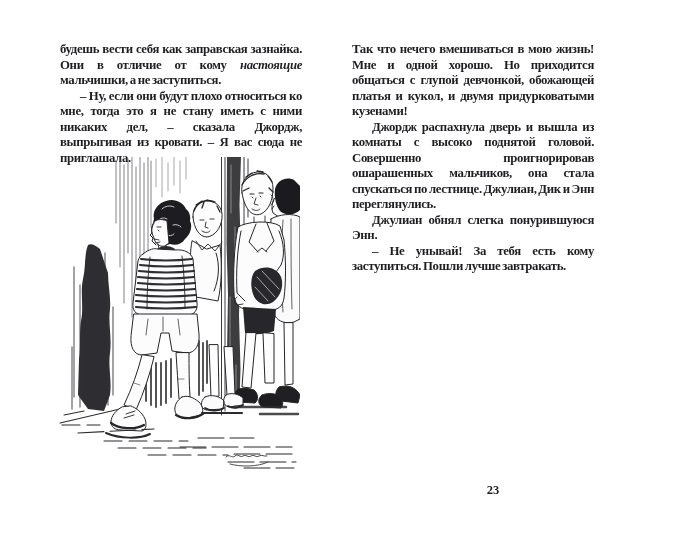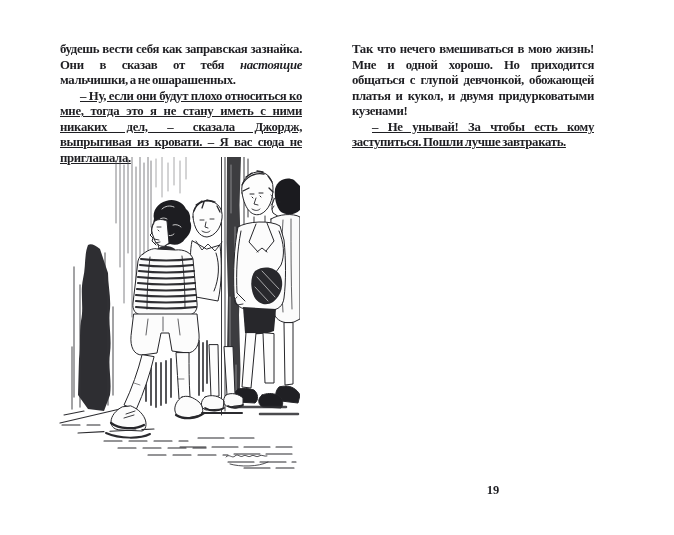--- a/index.html
+++ b/index.html
@@ -10,38 +10,38 @@
   }
   .text-col{
     position:absolute;top:42px;width:242px;color:#1f1f23;
   }
   .text-col p{
     margin:0;text-align:justify;
     font-size:12.8px;line-height:15.5px;font-weight:600;
     letter-spacing:-0.35px;word-spacing:-1px;
     hyphens:auto;-webkit-hyphens:auto;
   }
-  .text-col p.indent{text-indent:20px;text-decoration:underline;}
+  .text-col p.indent{text-indent:20px;}
   .text-col em{font-style:italic;}
   #left-col{left:60px;}
   #right-col{left:352px;}
   #illustration{
     position:absolute;left:58px;top:157px;width:242px;height:318px;
   }
   #illustration svg{display:block;width:100%;height:100%;}
   #page-num{
     position:absolute;left:372px;top:483px;width:242px;
     text-align:center;font-size:12.5px;font-weight:600;color:#1f1f23;
   }
 </style>
 </head>
 <body>
 
 <div id="left-col" class="text-col">
-    <p><span>будешь вести себя как заправская зазнайка. Они в сказав от тебя </span><em>настоящие</em><span> мальчишки, а не ошарашенных.</span></p>
+    <p><span>будешь вести себя как заправская зазнайка. Они в отличие от кому </span><em>настоящие</em><span> мальчишки, а не заступиться.</span></p>
     <p class="indent"><span>– Ну, если они будут плохо относиться ко мне, тогда это я не стану иметь с ними никаких дел, – сказала Джордж, выпрыгивая из кровати. – Я вас сюда не приглашала.</span></p>
   </div>
 
 <div id="illustration">
   <svg viewBox="0 0 242 318" xmlns="http://www.w3.org/2000/svg">
     <g stroke="#26262a" stroke-width="1" fill="none" stroke-linecap="round" stroke-linejoin="round">
 
       <g stroke="#4e4e52" opacity="0.7">
         <path d="M58,4V66M62,0V110M66,8V146M70,2V96M74,0V160M78,10V142M82,0V168M86,6V152M90,0V126M93,4V70"></path>
         <path d="M98,2V30M104,0V40M110,6V34M116,0V28M122,4V36M128,0V22" opacity="0.7"></path>
@@ -145,16 +145,18 @@
         <path d="M144,256h40" stroke-width="2"></path>
       </g>
 
       <path stroke="#3a3a3e" stroke-width="0.9" d="M168,300c3,-4 6,2 9,-1c3,-3 5,2 8,0c3,-2 5,2 8,0c3,-2 5,2 8,0c3,-2 5,1 8,0M172,307c10,3 28,3 38,-2"></path>
     </g>
   </svg>
 </div>
 
 <div id="right-col" class="text-col">
     <p><span>Так что нечего вмешиваться в мою жизнь! Мне и одной хорошо. Но приходится общаться с глупой девчонкой, обожающей платья и кукол, и двумя придурковатыми кузенами!</span></p>
-    <p class="indent"><span>– Не унывай! За чтобы есть кому заступиться. Пошли лучше завтракать.</span></p>
+    <p class="indent"><span>Джордж распахнула дверь и вышла из комнаты с высоко поднятой головой. Совершенно проигнорировав ошарашенных мальчиков, она стала спускаться по лестнице. Джулиан, Дик и Энн переглянулись.</span></p>
+    <p class="indent"><span>Джулиан обнял слегка понурившуюся Энн.</span></p>
+    <p class="indent"><span>– Не унывай! За тебя есть кому заступиться. Пошли лучше завтракать.</span></p>
   </div>
 
-<div id="page-num">19</div>
+<div id="page-num">23</div>
 
 </body></html>

